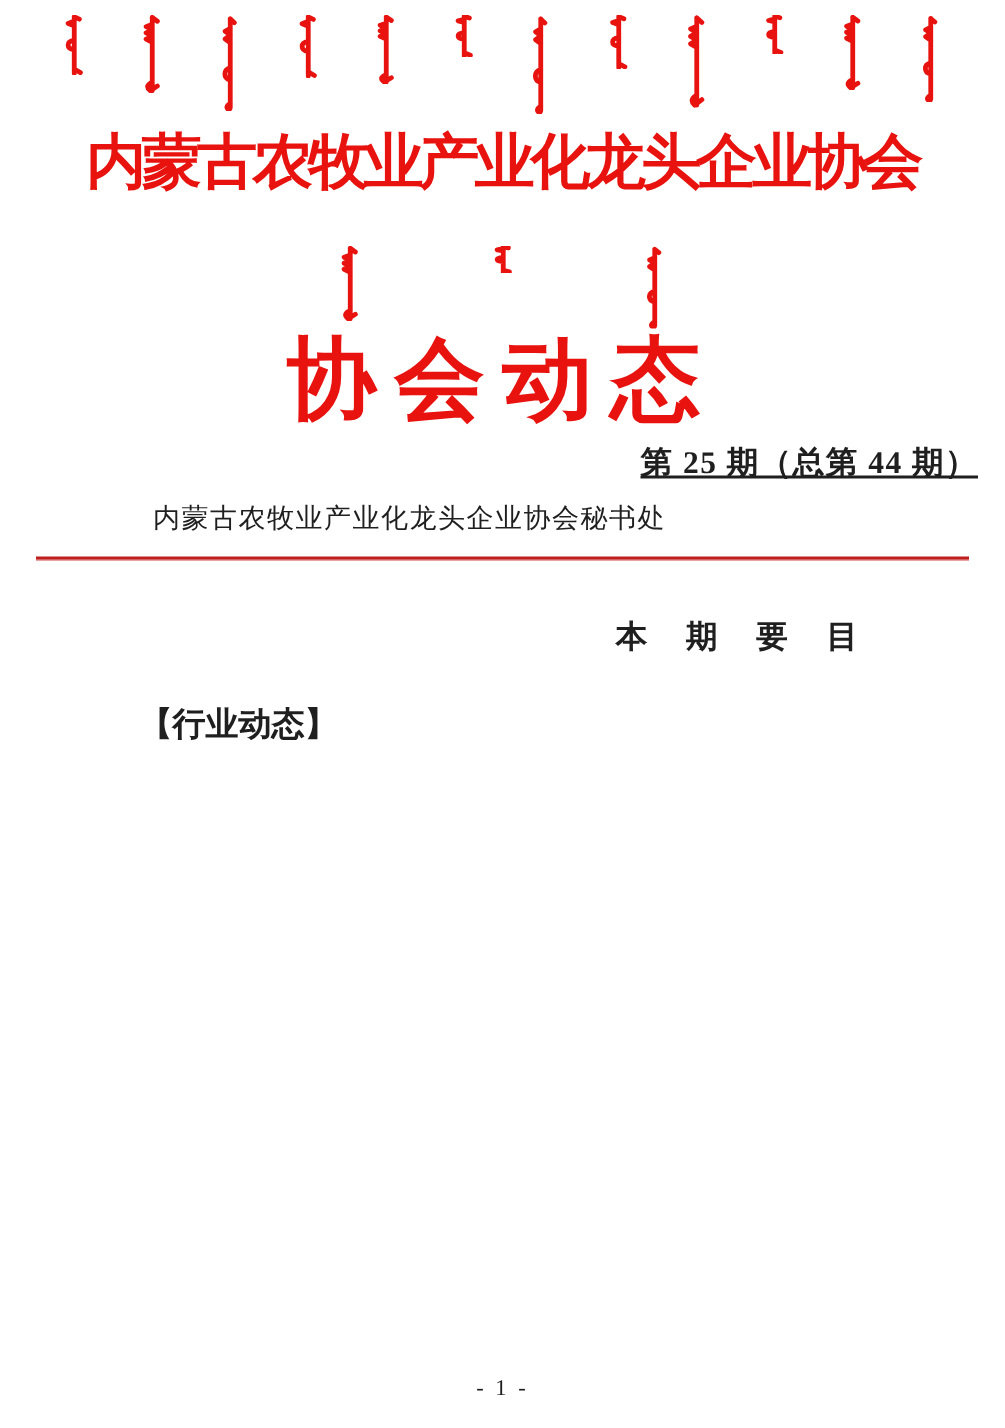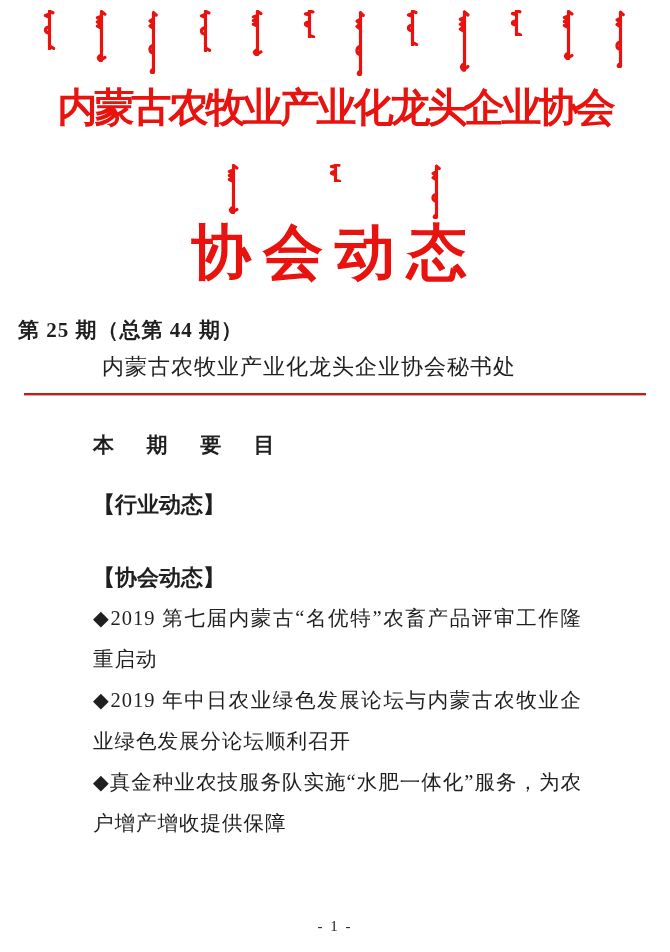--- a/index.html
+++ b/index.html
@@ -47,50 +47,51 @@
   .journal-title{
     text-align:center;
     color:var(--accent);
     font-size:60px;
     font-weight:bold;
     letter-spacing:12px;
     line-height:66px;
     white-space:nowrap;
   }
   .issue-line{
-    margin-top:30px;
-    text-align:left;
+    margin-top:8px;
+    text-align:right;
     font-size:21px;
     font-weight:bold;
     line-height:28px;
     letter-spacing:1px;
+    text-decoration:underline;
   }
   .byline{
     margin-top:10px;
     display:flex;
     justify-content:space-between;
     align-items:baseline;
     padding:0 68px 0 84px;
-    font-size:22px;
+    font-size:18px;
     line-height:26px;
     letter-spacing:1px;
     white-space:nowrap;
   }
   .red-rule{
     margin:13px 6px 0;
     height:3px;
     background:var(--rule);
     border-bottom:1px solid #e9a3a3;
   }
   
   .contents{padding:0 70px 0 75px;}
   .toc-heading{
     margin-top:38px;
-    text-align:left;
-    font-family:Liberation Mono, monospace;
+    text-align:right;
+    font-family:Liberation Sans, sans-serif;
     font-size:21px;
     font-weight:bold;
     letter-spacing:10px;
     line-height:26px;
     white-space:nowrap;
   }
   .sec{margin-top:24px;}
   .sec-2{margin-top:32px;}
   .sec-title{
     font-family:"Liberation Sans","DejaVu Sans",sans-serif;
@@ -198,25 +199,19 @@
     <div class="red-rule"></div>
   </header>
 
   <main class="contents">
     <h2 class="toc-heading">本 期 要 目</h2>
 
     <section class="sec sec-1">
       <h3 class="sec-title">【行业动态】</h3>
     </section>
 
-    <section class="sec sec-2">
-      <h3 class="sec-title">【协会动态】</h3>
-      <p class="item">◆2019 第七届内蒙古“名优特”农畜产品评审工作隆重启动</p>
-      <p class="item">◆2019 年中日农业绿色发展论坛与内蒙古农牧业企业绿色发展分论坛顺利召开</p>
-      <p class="item">◆真金种业农技服务队实施“水肥一体化”服务，为农户增产增收提供保障</p>
-    </section>
   </main>
 
   <footer class="page-footer">
     <span>- 1 -</span>
   </footer>
 
 </div>
 
 </body></html>

